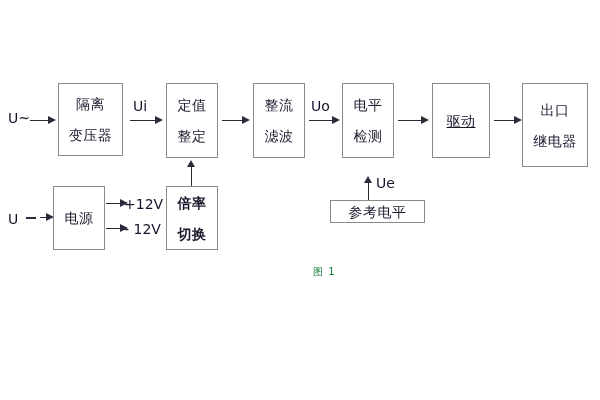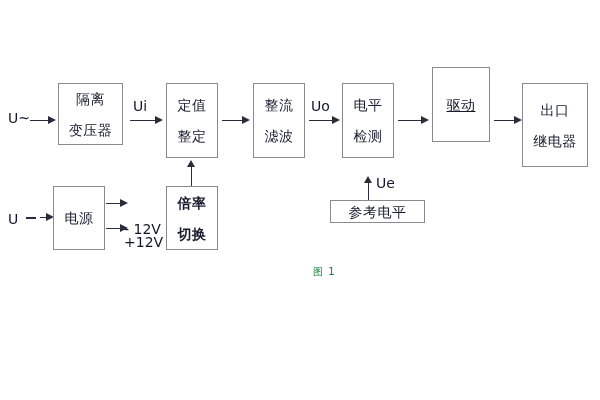--- a/index.html
+++ b/index.html
@@ -114,21 +114,21 @@
 
 <div id="canvas">
 
   <div class="label" style="left:8px; top:111px;">U~</div>
 
   <div class="arrow-h" style="left:30px; top:116px; width:26px;">
     <div class="shaft" style="width:19px;"></div>
     <div class="head" style="left:18px;"></div>
   </div>
 
-  <div class="block" style="left:58px; top:83px; width:65px; height:62px;">
+  <div class="block" style="left:58px; top:83px; width:65px; height:73px;">
     <span class="line">隔离</span>
     <span class="line">变压器</span>
   </div>
 
   <div class="label" style="left:133px; top:99px;">Ui</div>
   <div class="arrow-h" style="left:130px; top:116px; width:34px;">
     <div class="shaft" style="width:26px;"></div>
     <div class="head" style="left:25px;"></div>
   </div>
 
@@ -156,21 +156,21 @@
   <div class="block" style="left:342px; top:83px; width:52px; height:75px;align-items:center;">
     <span class="line">电平</span>
     <span class="line">检测</span>
   </div>
 
   <div class="arrow-h" style="left:398px; top:116px; width:32px;">
     <div class="shaft" style="width:24px;"></div>
     <div class="head" style="left:23px;"></div>
   </div>
 
-  <div class="block single" style="left:432px; top:67px; width:58px; height:75px;text-decoration:underline;">
+  <div class="block single" style="left:432px; top:83px; width:58px; height:75px;text-decoration:underline;">
     <span class="line">驱动</span>
   </div>
 
   <div class="arrow-h" style="left:494px; top:116px; width:28px;">
     <div class="shaft" style="width:21px;"></div>
     <div class="head" style="left:20px;"></div>
   </div>
 
   <div class="block" style="left:522px; top:83px; width:66px; height:84px;">
     <span class="line">出口</span>
@@ -186,21 +186,21 @@
   </div>
 
   <div class="block single" style="left:53px; top:186px; width:52px; height:64px;">
     <span class="line">电源</span>
   </div>
 
   <div class="arrow-h" style="left:106px; top:199px; width:22px;">
     <div class="shaft" style="width:15px;"></div>
     <div class="head" style="left:14px;"></div>
   </div>
-  <div class="label" style="left:124px; top:197px;margin-top:38px;">+12V</div>
+  <div class="label" style="left:124px; top:197px;">+12V</div>
 
   <div class="arrow-h" style="left:106px; top:224px; width:22px;">
     <div class="shaft" style="width:15px;"></div>
     <div class="head" style="left:14px;"></div>
   </div>
   <div class="label" style="left:124px; top:222px;">- 12V</div>
 
   <div class="block" style="left:166px; top:186px; width:52px; height:64px;font-weight:bold;">
     <span class="line">倍率</span>
     <span class="line">切换</span>

